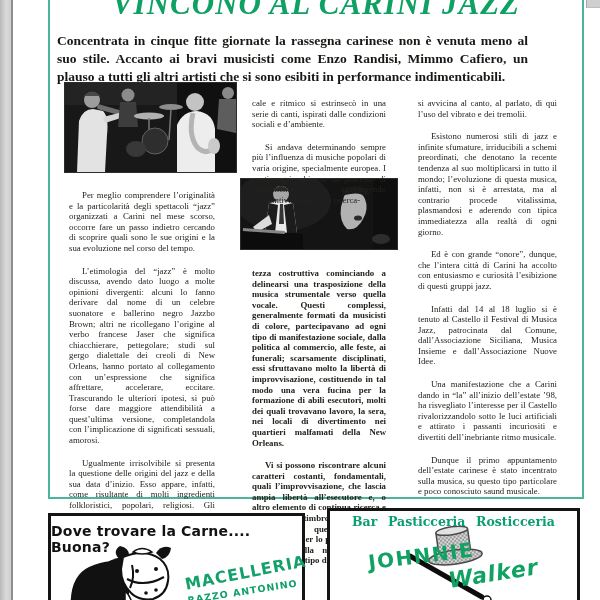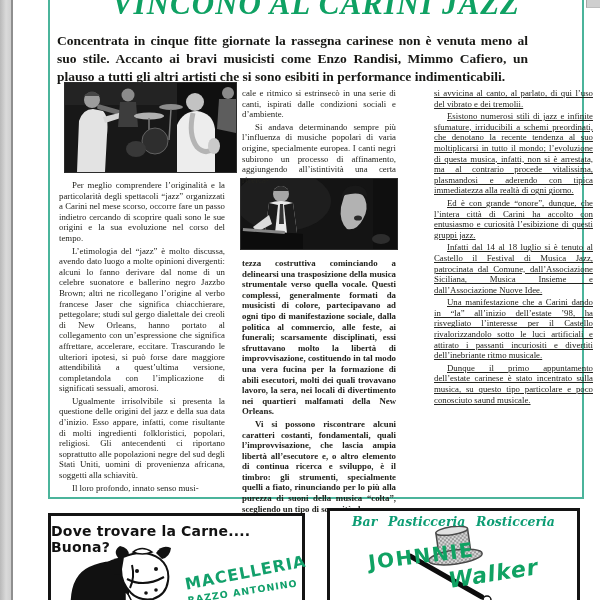--- a/index.html
+++ b/index.html
@@ -32,26 +32,26 @@
     font-weight:bold;font-size:13.5px;line-height:18.2px;text-align:justify;color:#181815;
   }
   .photo{position:absolute;border:1px solid #2c2c2c;background:#141414;}
   .photo svg{display:block;width:100%;height:100%;}
   #photo1{left:64px;top:82px;width:171px;height:89px;}
   #photo2{left:240px;top:178px;width:156px;height:70px;}
   .col{
     position:absolute;font-size:8.8px;line-height:10.6px;
     text-align:justify;color:#23231e;
   }
-  .col p{margin:2px;text-indent:13px;}
+  .col p{margin:12px;text-indent:13px;}
   .flush p:first-child{text-indent:0;}
   #col-left{left:57px;top:178px;width:170px;}
   #col-mid-top{left:240px;top:86px;width:158px;}
   #col-mid-bottom{left:240px;top:256px;width:158px;font-weight:bold;}
-  #col-right{left:432px;top:86px;width:163px;text-decoration:underline;}
+  #col-right{left:406px;top:86px;width:163px;}
   
   .ad-butcher{
     position:absolute;left:48px;top:513px;width:251px;height:100px;
     border:3px solid #141414;background:#fff;
   }
   .butcher-headline{
     margin-top:7px;
     font-family:"DejaVu Sans",sans-serif;font-weight:bold;font-size:14px;
     letter-spacing:0.2px;color:#121212;
   }
@@ -67,21 +67,21 @@
     font-family:"DejaVu Sans",sans-serif;font-weight:bold;font-size:9.5px;
     letter-spacing:1px;color:#12a06b;white-space:nowrap;
   }
   
   .ad-johnnie{
     position:absolute;left:327px;top:508px;width:247px;height:105px;
     border:3px solid #141414;background:#fff;
   }
   .services{
     display:flex;justify-content:space-between;padding:3px 22px 0 22px;
-    font-family:"DejaVu Serif",serif;font-style:italic;font-weight:bold;
+    font-family:"DejaVu Serif",serif;font-weight:bold;
     font-size:12.5px;color:#0d9d74;
   }
   .tophat{position:absolute;left:95px;top:15px;width:60px;height:42px;}
   .tophat svg{display:block;width:100%;height:100%;}
   .cane{position:absolute;left:76px;top:42px;width:90px;height:52px;z-index:2;}
   .cane svg{display:block;width:100%;height:100%;}
   .johnnie-name{
     position:absolute;left:38px;top:33px;z-index:3;transform:rotate(-7deg);
     font-family:"DejaVu Sans",sans-serif;font-weight:bold;font-size:20px;
     letter-spacing:1.5px;color:#10a263;white-space:nowrap;

